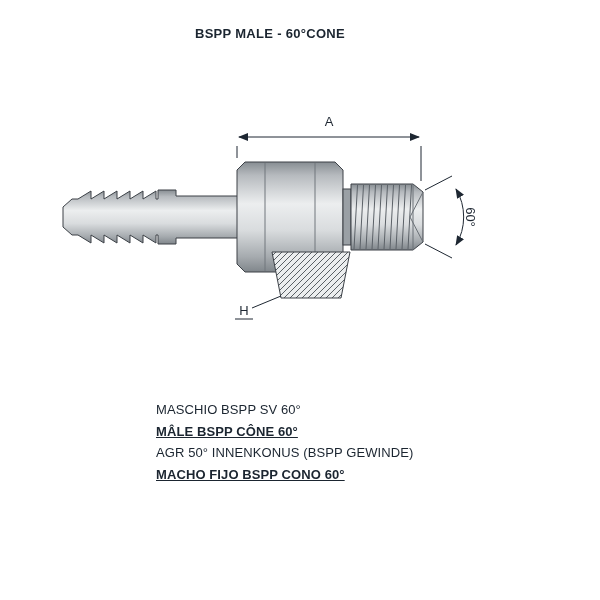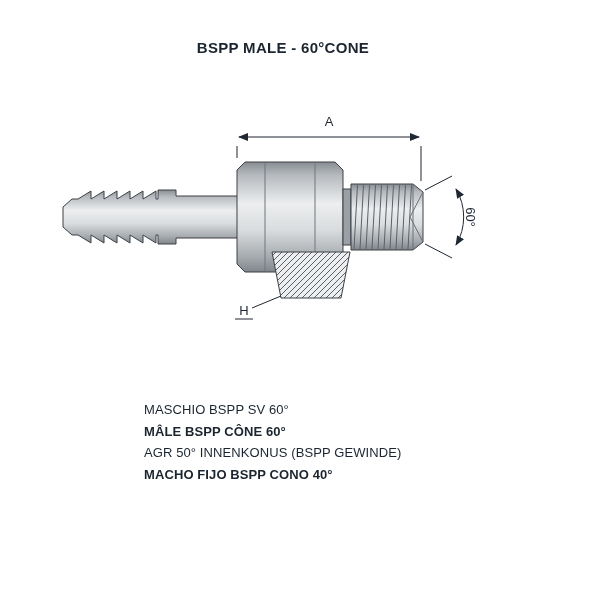--- a/index.html
+++ b/index.html
@@ -2,29 +2,29 @@
 <html><head>
 <meta charset="utf-8">
 <style>
   html,body{margin:0;padding:0;}
   body{
     width:600px;height:600px;background:#ffffff;position:relative;
     font-family:"Liberation Sans", sans-serif;color:#1e2732;overflow:hidden;
   }
   .title{
     position:absolute;top:26px;left:0;width:540px;text-align:center;
-    font-size:15px;font-weight:700;letter-spacing:0.3px;color:#1b2530;margin:13px;
+    font-size:13px;font-weight:700;letter-spacing:0.3px;color:#1b2530;margin:0;
   }
   .drawing{position:absolute;top:0;left:0;}
   svg text{font-family:"Liberation Sans", sans-serif;fill:#1e2732;font-size:13px;}
   .desc{
-    position:absolute;left:144px;top:399px;font-size:13px;line-height:21.5px;
+    position:absolute;left:156px;top:399px;font-size:13px;line-height:21.5px;
     color:#1b2530;letter-spacing:0.1px;
   }
-  .desc .bold{font-weight:700;}
+  .desc .bold{font-weight:700;text-decoration:underline;}
 </style>
 </head>
 <body>
 
 <h1 class="title">BSPP MALE - 60°CONE</h1>
 
 <svg class="drawing" width="600" height="600" viewBox="0 0 600 600">
   <defs>
     <linearGradient id="bodyGrad" x1="0" y1="0" x2="0" y2="1">
       <stop offset="0" stop-color="#878d92"></stop>
@@ -99,14 +99,14 @@
     <line x1="281" y1="296" x2="252" y2="308" stroke="#1e2732" stroke-width="1"></line>
     <text x="244" y="315" text-anchor="middle">H</text>
     <line x1="235" y1="319" x2="253" y2="319" stroke="#1e2732" stroke-width="1"></line>
   </g>
 </svg>
 
 <div class="desc">
   <div>MASCHIO BSPP SV 60°</div>
   <div class="bold">MÂLE BSPP CÔNE 60°</div>
   <div>AGR 50° INNENKONUS (BSPP GEWINDE)</div>
-  <div class="bold">MACHO FIJO BSPP CONO 40°</div>
+  <div class="bold">MACHO FIJO BSPP CONO 60°</div>
 </div>
 
 </body></html>

